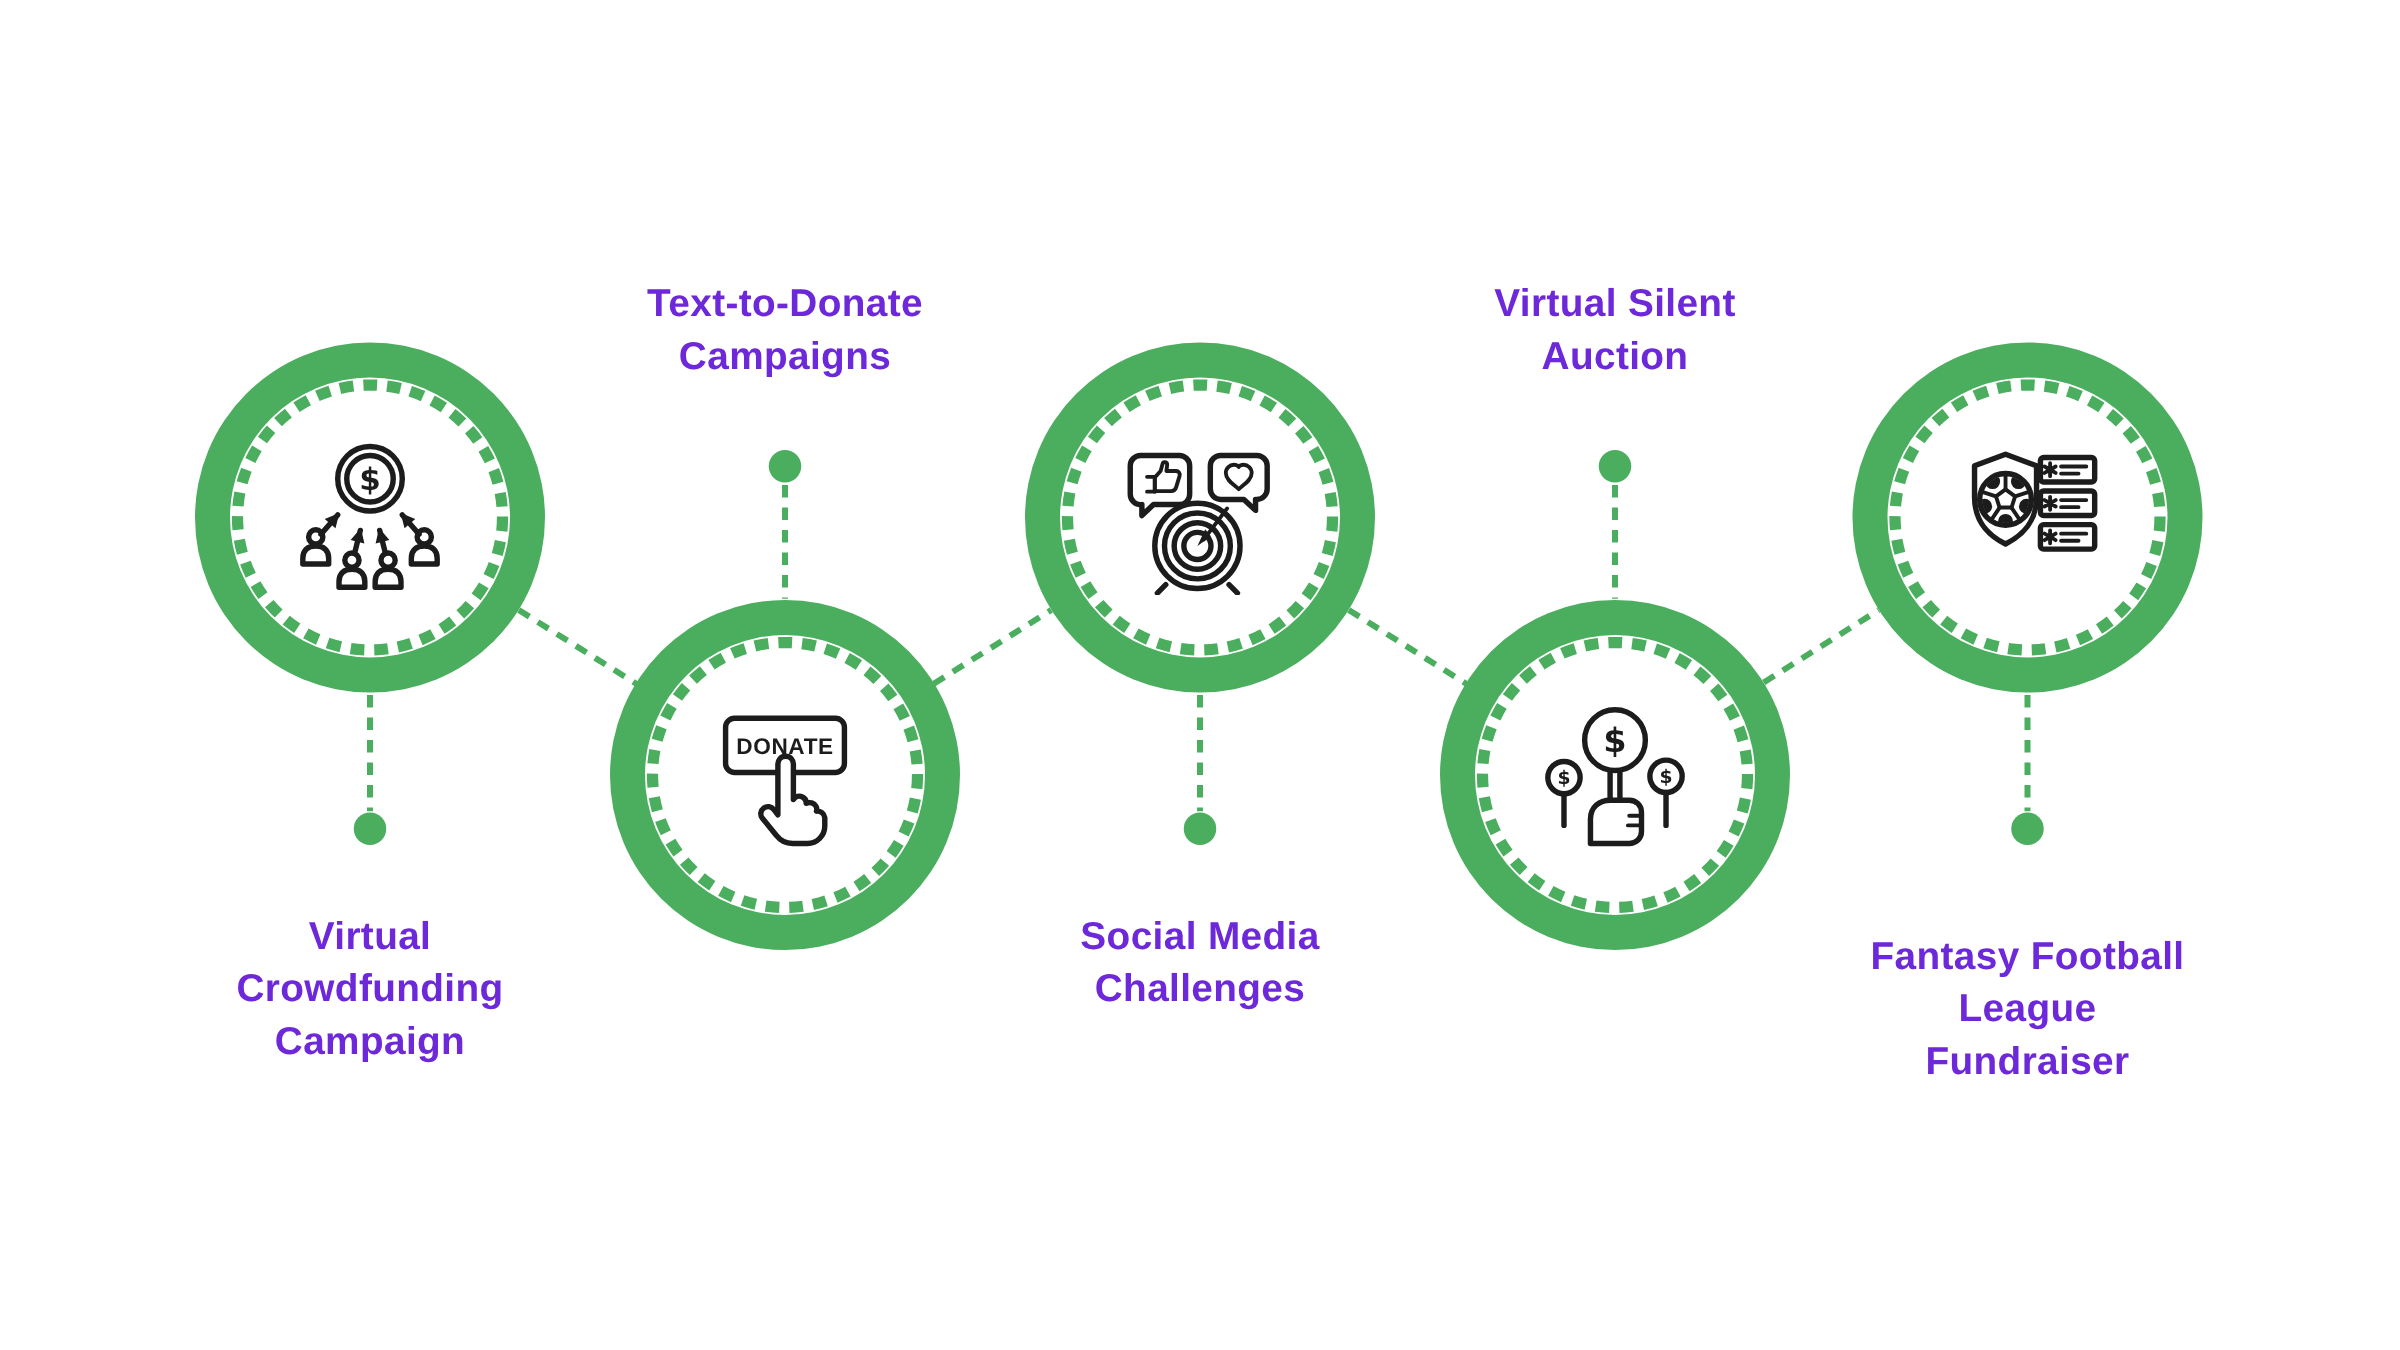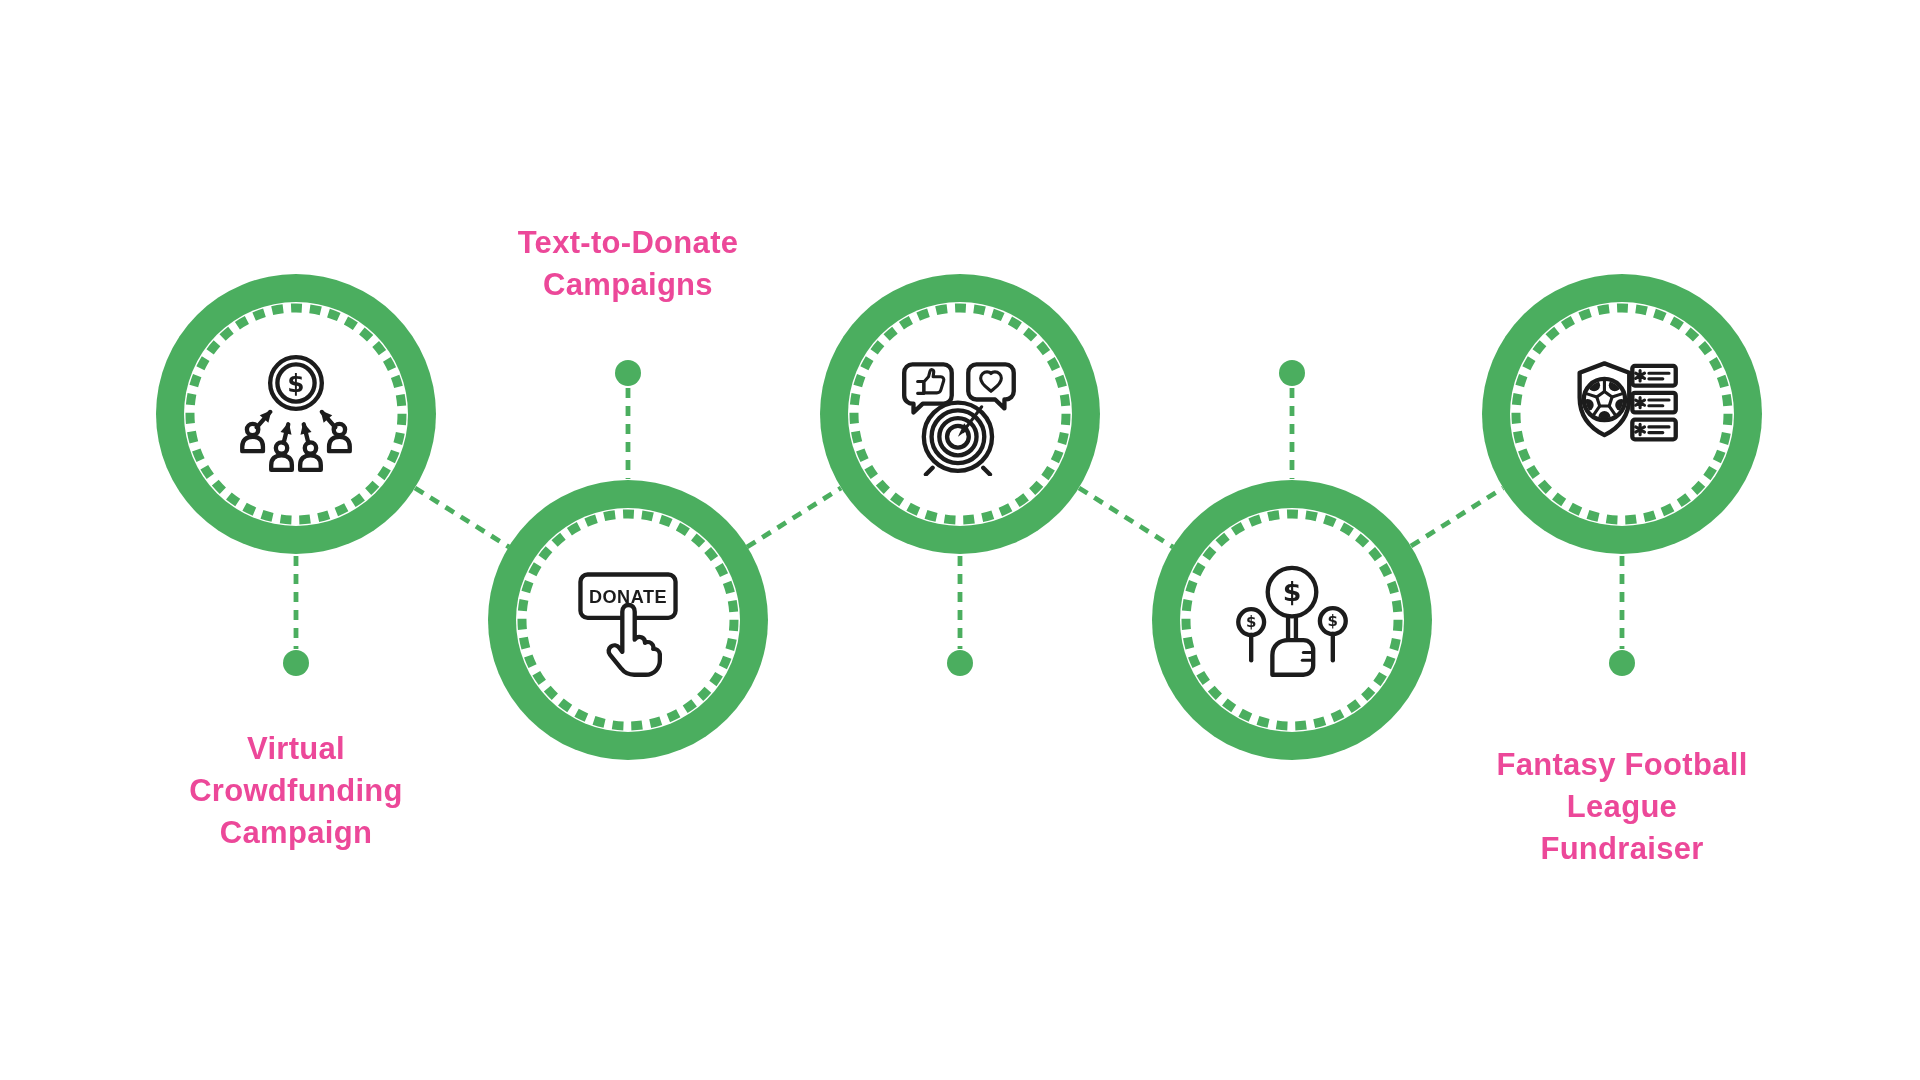--- a/index.html
+++ b/index.html
@@ -20,21 +20,21 @@
   .ring-dash{fill:none;stroke:#4bae5f;stroke-width:9;stroke-dasharray:11 8;}
   .icon{position:absolute;left:88px;top:88px;width:124px;height:124px;}
   .icon path,.icon circle,.icon rect,.icon line{stroke:#1c1c1c;stroke-width:4.2;fill:none;
         stroke-linecap:round;stroke-linejoin:round;}
   .icon .fillw{fill:#ffffff;}
   .icon .filled{fill:#1c1c1c;stroke:none;}
   .icon .thin{stroke-width:3;}
   .icon text{fill:#1c1c1c;stroke:none;font-family:"DejaVu Sans",sans-serif;font-weight:bold;
         text-anchor:middle;}
   .icon .donate-text{font-family:"Liberation Sans",sans-serif;font-size:17.5px;letter-spacing:0.5px;}
-  .label{position:absolute;width:360px;text-align:center;color:#ec4899;white-space:pre-line;
+  .label{position:absolute;width:360px;text-align:center;color:#6d28d9;white-space:pre-line;
          font-size:31px;line-height:42px;font-weight:600;letter-spacing:0.3px;}
   #label-1{left:116px;top:728px}
   #label-2{left:448px;top:222px}
   #label-3{left:780px;top:728px}
   #label-4{left:1112px;top:222px}
   #label-5{left:1442px;top:744px}
 </style>
 </head>
 <body>
 
@@ -192,17 +192,21 @@
         <path class="thin" d="M86,72.5 h19.5 M86,78 h13.5"></path>
       </g>
     </svg>
   </div>
 
   <div class="label" id="label-1">Virtual
 Crowdfunding
 Campaign</div>
   <div class="label" id="label-2">Text-to-Donate
 Campaigns</div>
+  <div class="label" id="label-3">Social Media
+Challenges</div>
+  <div class="label" id="label-4">Virtual Silent
+Auction</div>
   <div class="label" id="label-5">Fantasy Football
 League
 Fundraiser</div>
 
 </div>
 
 </body></html>

